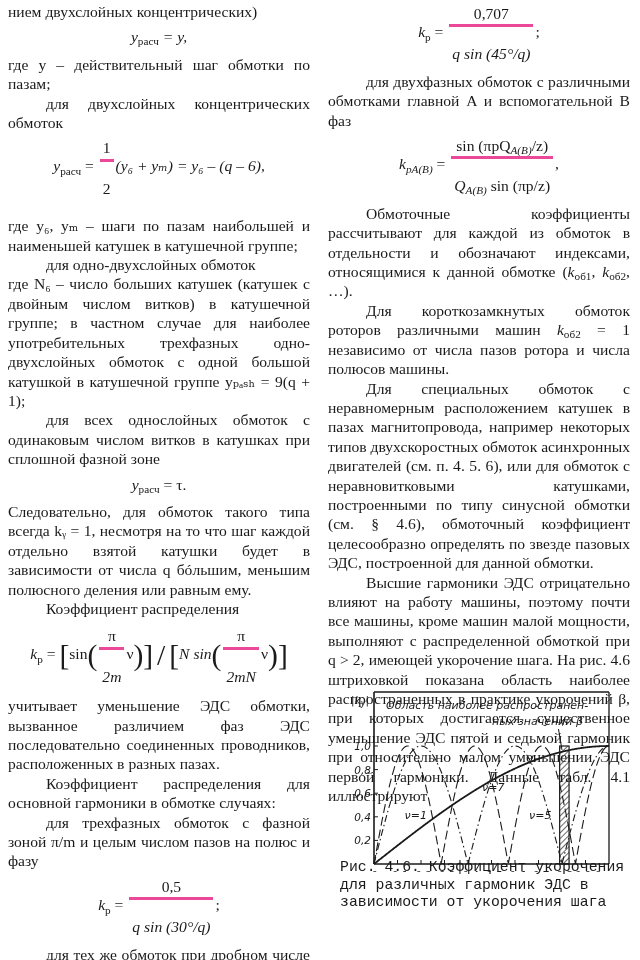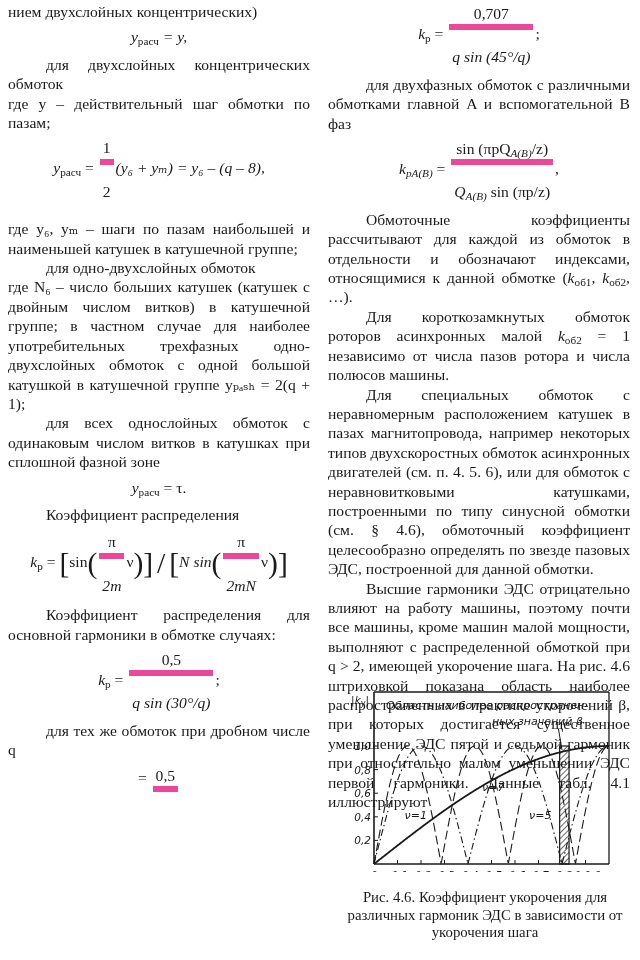--- a/index.html
+++ b/index.html
@@ -12,63 +12,66 @@
   }
   .col { position: absolute; top: 2px; width: 302px; }
   #col-left { left: 8px; }
   #col-right { left: 328px; }
   .p { margin: 0; text-align: justify; text-align-last: left; }
   .ind { text-indent: 38px; }
   .formula { text-align: center; margin: 6px 0 8px 0; font-style: normal; white-space: nowrap; }
   .i { font-style: italic; }
   sub { font-size: 0.72em; vertical-align: -0.3em; line-height: 0; font-style: normal; }
   .frac { display: inline-block; vertical-align: middle; text-align: center; margin: 0 2px; }
-  .frac .num { display: block; border-bottom: 6px solid #ec4899; padding: 0 3px 1px; }
+  .frac .num { display: block; border-bottom: 3px solid #ec4899; padding: 0 3px 1px; }
   .frac .den { display: block; padding: 1px 3px 0; margin-top: 16px; }
   .big { font-size: 1.9em; vertical-align: middle; line-height: 1; }
   #figure { position: absolute; left: 330px; top: 672px; width: 305px; height: 200px; }
   #figure svg { width: 305px; height: 200px; display: block; }
-  #caption { position: absolute; left: 340px; top: 889px; width: 290px; text-align: center; font-size: 14.8px; line-height: 17.5px; }
+  #caption { position: absolute; left: 340px; top: 859px; width: 290px; font-size: 14.8px; line-height: 17.5px; font-family: Liberation Mono, monospace; }
   .ax-text { font-family: "DejaVu Sans", sans-serif; font-style: italic; font-size: 10.5px; fill: #1a1a1a; }
   .anno { font-family: "DejaVu Sans", sans-serif; font-style: italic; font-size: 11px; fill: #1a1a1a; }
 </style>
 </head>
 <body>
 
 <div class="col" id="col-left">
   <p class="p">нием двухслойных концентрических)</p>
   <div class="formula"><span class="i">y</span><sub>расч</sub><span class="i"> = y,</span></div>
+  <p class="p">где y – действительный шаг обмотки по пазам;</p>
   <p class="p ind">для двухслойных концентрических обмоток</p>
-  <p class="p">где y – действительный шаг обмотки по пазам;</p>
-  <div class="formula"><span class="i">y</span><sub>расч</sub> = <span class="frac"><span class="num">1</span><span class="den">2</span></span><span class="i">(y₆ + yₘ) = y₆ – (q – 8),</span></div>
+  <div class="formula"><span class="i">y</span><sub>расч</sub> = <span class="frac"><span class="num">1</span><span class="den">2</span></span><span class="i">(y₆ + yₘ) = y₆ – (q – 6),</span></div>
   <p class="p" style="margin-top:18px">где y₆, yₘ – шаги по пазам наибольшей и наименьшей катушек в катушечной группе;</p>
   <p class="p ind">для одно-двухслойных обмоток</p>
-  <p class="p">где N₆ – число больших катушек (катушек с двойным числом витков) в катушечной группе; в частном случае для наиболее употребительных трехфазных одно-двухслойных обмоток с одной большой катушкой в катушечной группе yₚₐₛₕ = 2(q + 1);</p>
+  <p class="p">где N₆ – число больших катушек (катушек с двойным числом витков) в катушечной группе; в частном случае для наиболее употребительных трехфазных одно-двухслойных обмоток с одной большой катушкой в катушечной группе yₚₐₛₕ = 9(q + 1);</p>
   <p class="p ind">для всех однослойных обмоток с одинаковым числом витков в катушках при сплошной фазной зоне</p>
   <div class="formula"><span class="i">y</span><sub>расч</sub> <span>= τ.</span></div>
+  <p class="p">Следовательно, для обмоток такого типа всегда kᵧ = 1, несмотря на то что шаг каждой отдельно взятой катушки будет в зависимости от числа q бóльшим, меньшим полюсного деления или равным ему.</p>
   <p class="p ind">Коэффициент распределения</p>
   <div class="formula" style="margin:8px 0 10px 0">
     <span class="i">k</span><sub>р</sub> =
     <span class="big">[</span><span>sin</span><span class="big">(</span><span class="frac"><span class="num">π</span><span class="den i">2m</span></span><span>ν</span><span class="big">)]</span>
     <span class="big">/</span>
     <span class="big">[</span><span class="i">N sin</span><span class="big">(</span><span class="frac"><span class="num">π</span><span class="den i">2mN</span></span><span>ν</span><span class="big">)]</span>
   </div>
+  <p class="p">учитывает уменьшение ЭДС обмотки, вызванное различием фаз ЭДС последовательно соединенных проводников, расположенных в разных пазах.</p>
   <p class="p ind">Коэффициент распределения для основной гармоники в обмотке случаях:</p>
+  <p class="p ind">для трехфазных обмоток с фазной зоной π/m и целым числом пазов на полюс и фазу</p>
   <div class="formula"><span class="i">k</span><sub>р</sub> = <span class="frac"><span class="num">0,5</span><span class="den i">q sin (30°/q)</span></span><span>;</span></div>
   <p class="p ind">для тех же обмоток при дробном числе q</p>
   <div class="formula"> = <span class="frac"><span class="num">0,5</span></span></div>
 
 </div>
 
 <div class="col" id="col-right">
   <div class="formula" style="margin-top:2px"><span class="i">k</span><sub>р</sub> = <span class="frac"><span class="num">0,707</span><span class="den i">q sin (45°/q)</span></span><span>;</span></div>
   <p class="p ind">для двухфазных обмоток с различными обмотками главной A и вспомогательной B фаз</p>
   <div class="formula"><span class="i">k</span><sub class="i">рA(B)</sub> = <span class="frac"><span class="num"><span>sin (πpQ</span><sub class="i">A(B)</sub><span>/z)</span></span><span class="den"><span class="i">Q</span><sub class="i">A(B)</sub><span> sin (πp/z)</span></span></span><span>,</span></div>
   <p class="p ind"><span>Обмоточные коэффициенты рассчитывают для каждой из обмоток в отдельности и обозначают индексами, относящимися к данной обмотке (</span><span class="i">k</span><sub>об1</sub>, <span class="i">k</span><sub>об2</sub><span>, …).</span></p>
-  <p class="p ind"><span>Для короткозамкнутых обмоток роторов асинхронных малой </span><span class="i">k</span><sub>об2</sub><span> = 1 независимо от числа пазов ротора и числа полюсов машины.</span></p>
+  <p class="p ind"><span>Для короткозамкнутых обмоток роторов различными машин </span><span class="i">k</span><sub>об2</sub><span> = 1 независимо от числа пазов ротора и числа полюсов машины.</span></p>
   <p class="p ind">Для специальных обмоток с неравномерным расположением катушек в пазах магнитопровода, например некоторых типов двухскоростных обмоток асинхронных двигателей (см. п. 4. 5. 6), или для обмоток с неравновитковыми катушками, построенными по типу синусной обмотки (см. § 4.6), обмоточный коэффициент целесообразно определять по звезде пазовых ЭДС, построенной для данной обмотки.</p>
   <p class="p ind">Высшие гармоники ЭДС отрицательно влияют на работу машины, поэтому почти все машины, кроме машин малой мощности, выполняют с распределенной обмоткой при q &gt; 2, имеющей укорочение шага. На рис. 4.6 штриховкой показана область наиболее распространенных в практике укорочений β, при которых достигается существенное уменьшение ЭДС пятой и седьмой гармоник при относительно малом уменьшении ЭДС первой гармоники. Данные табл. 4.1 иллюстрируют</p>
 </div>
 
 <div id="figure">
   <svg id="chart" viewBox="0 0 305 200">
     <defs>
       <pattern id="hatch" width="4" height="4" patternUnits="userSpaceOnUse" patternTransform="rotate(45)">
         <line x1="0" y1="0" x2="0" y2="4" stroke="#1a1a1a" stroke-width="1.3"></line>
       </pattern>

